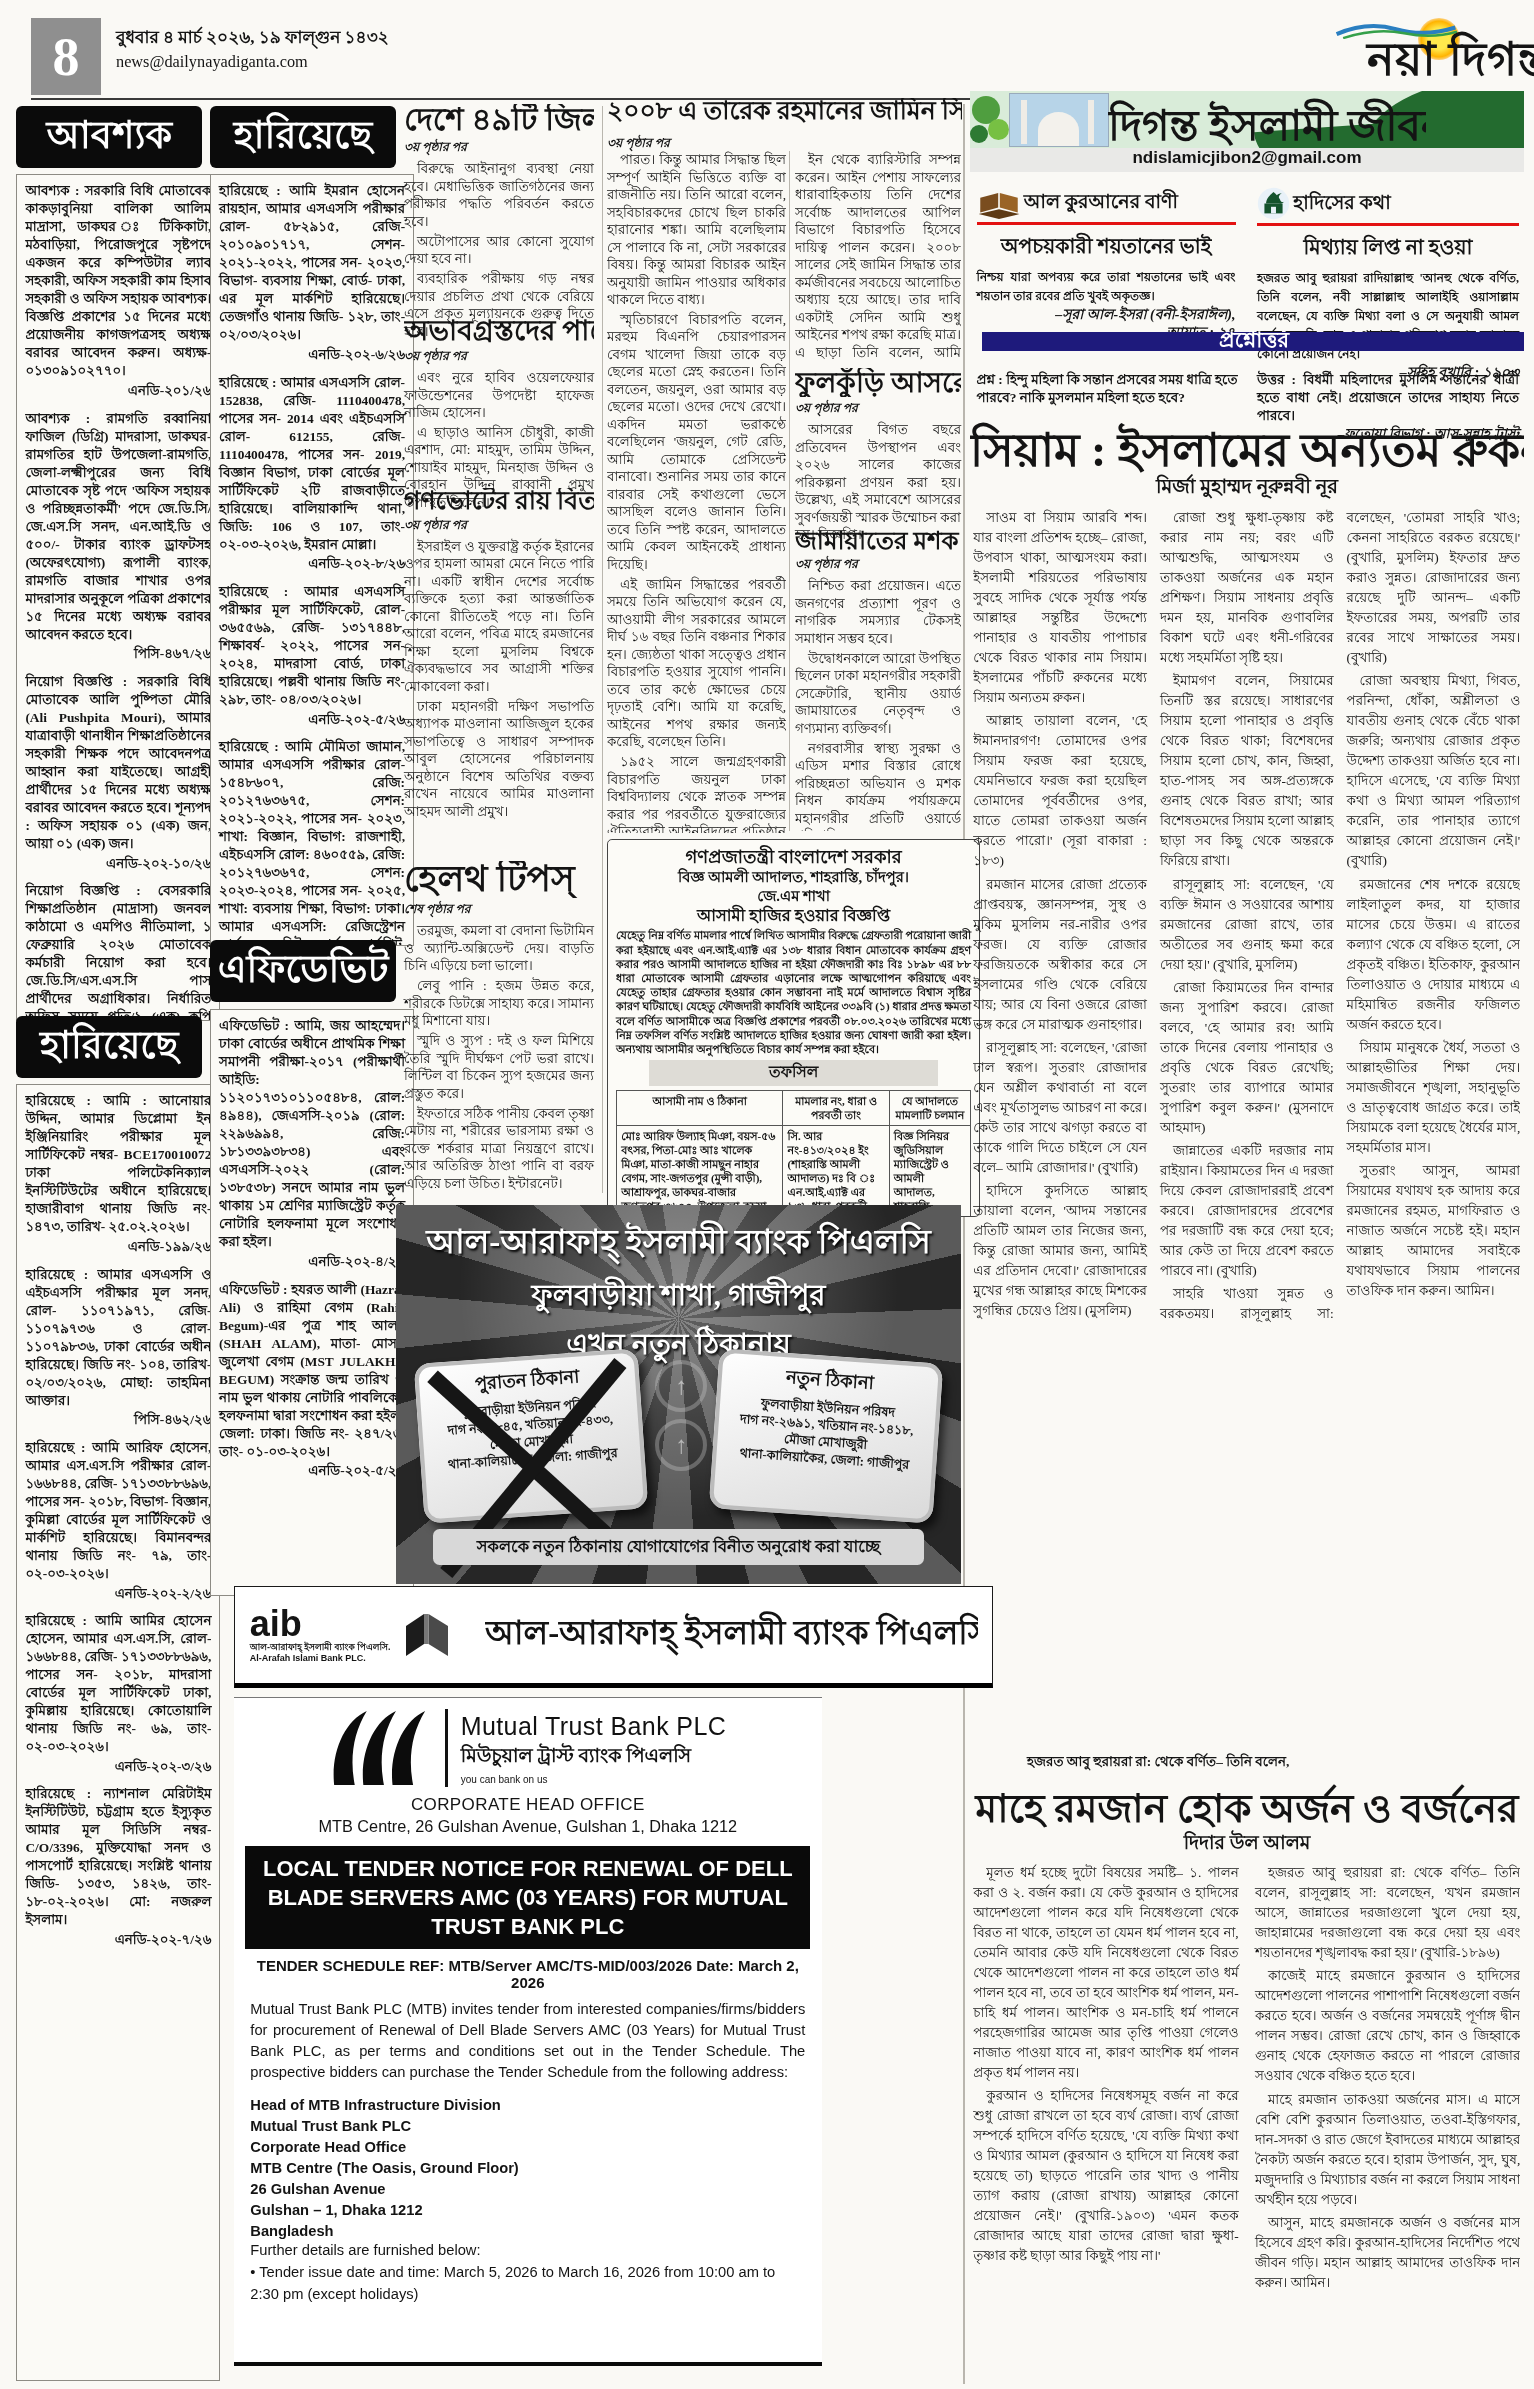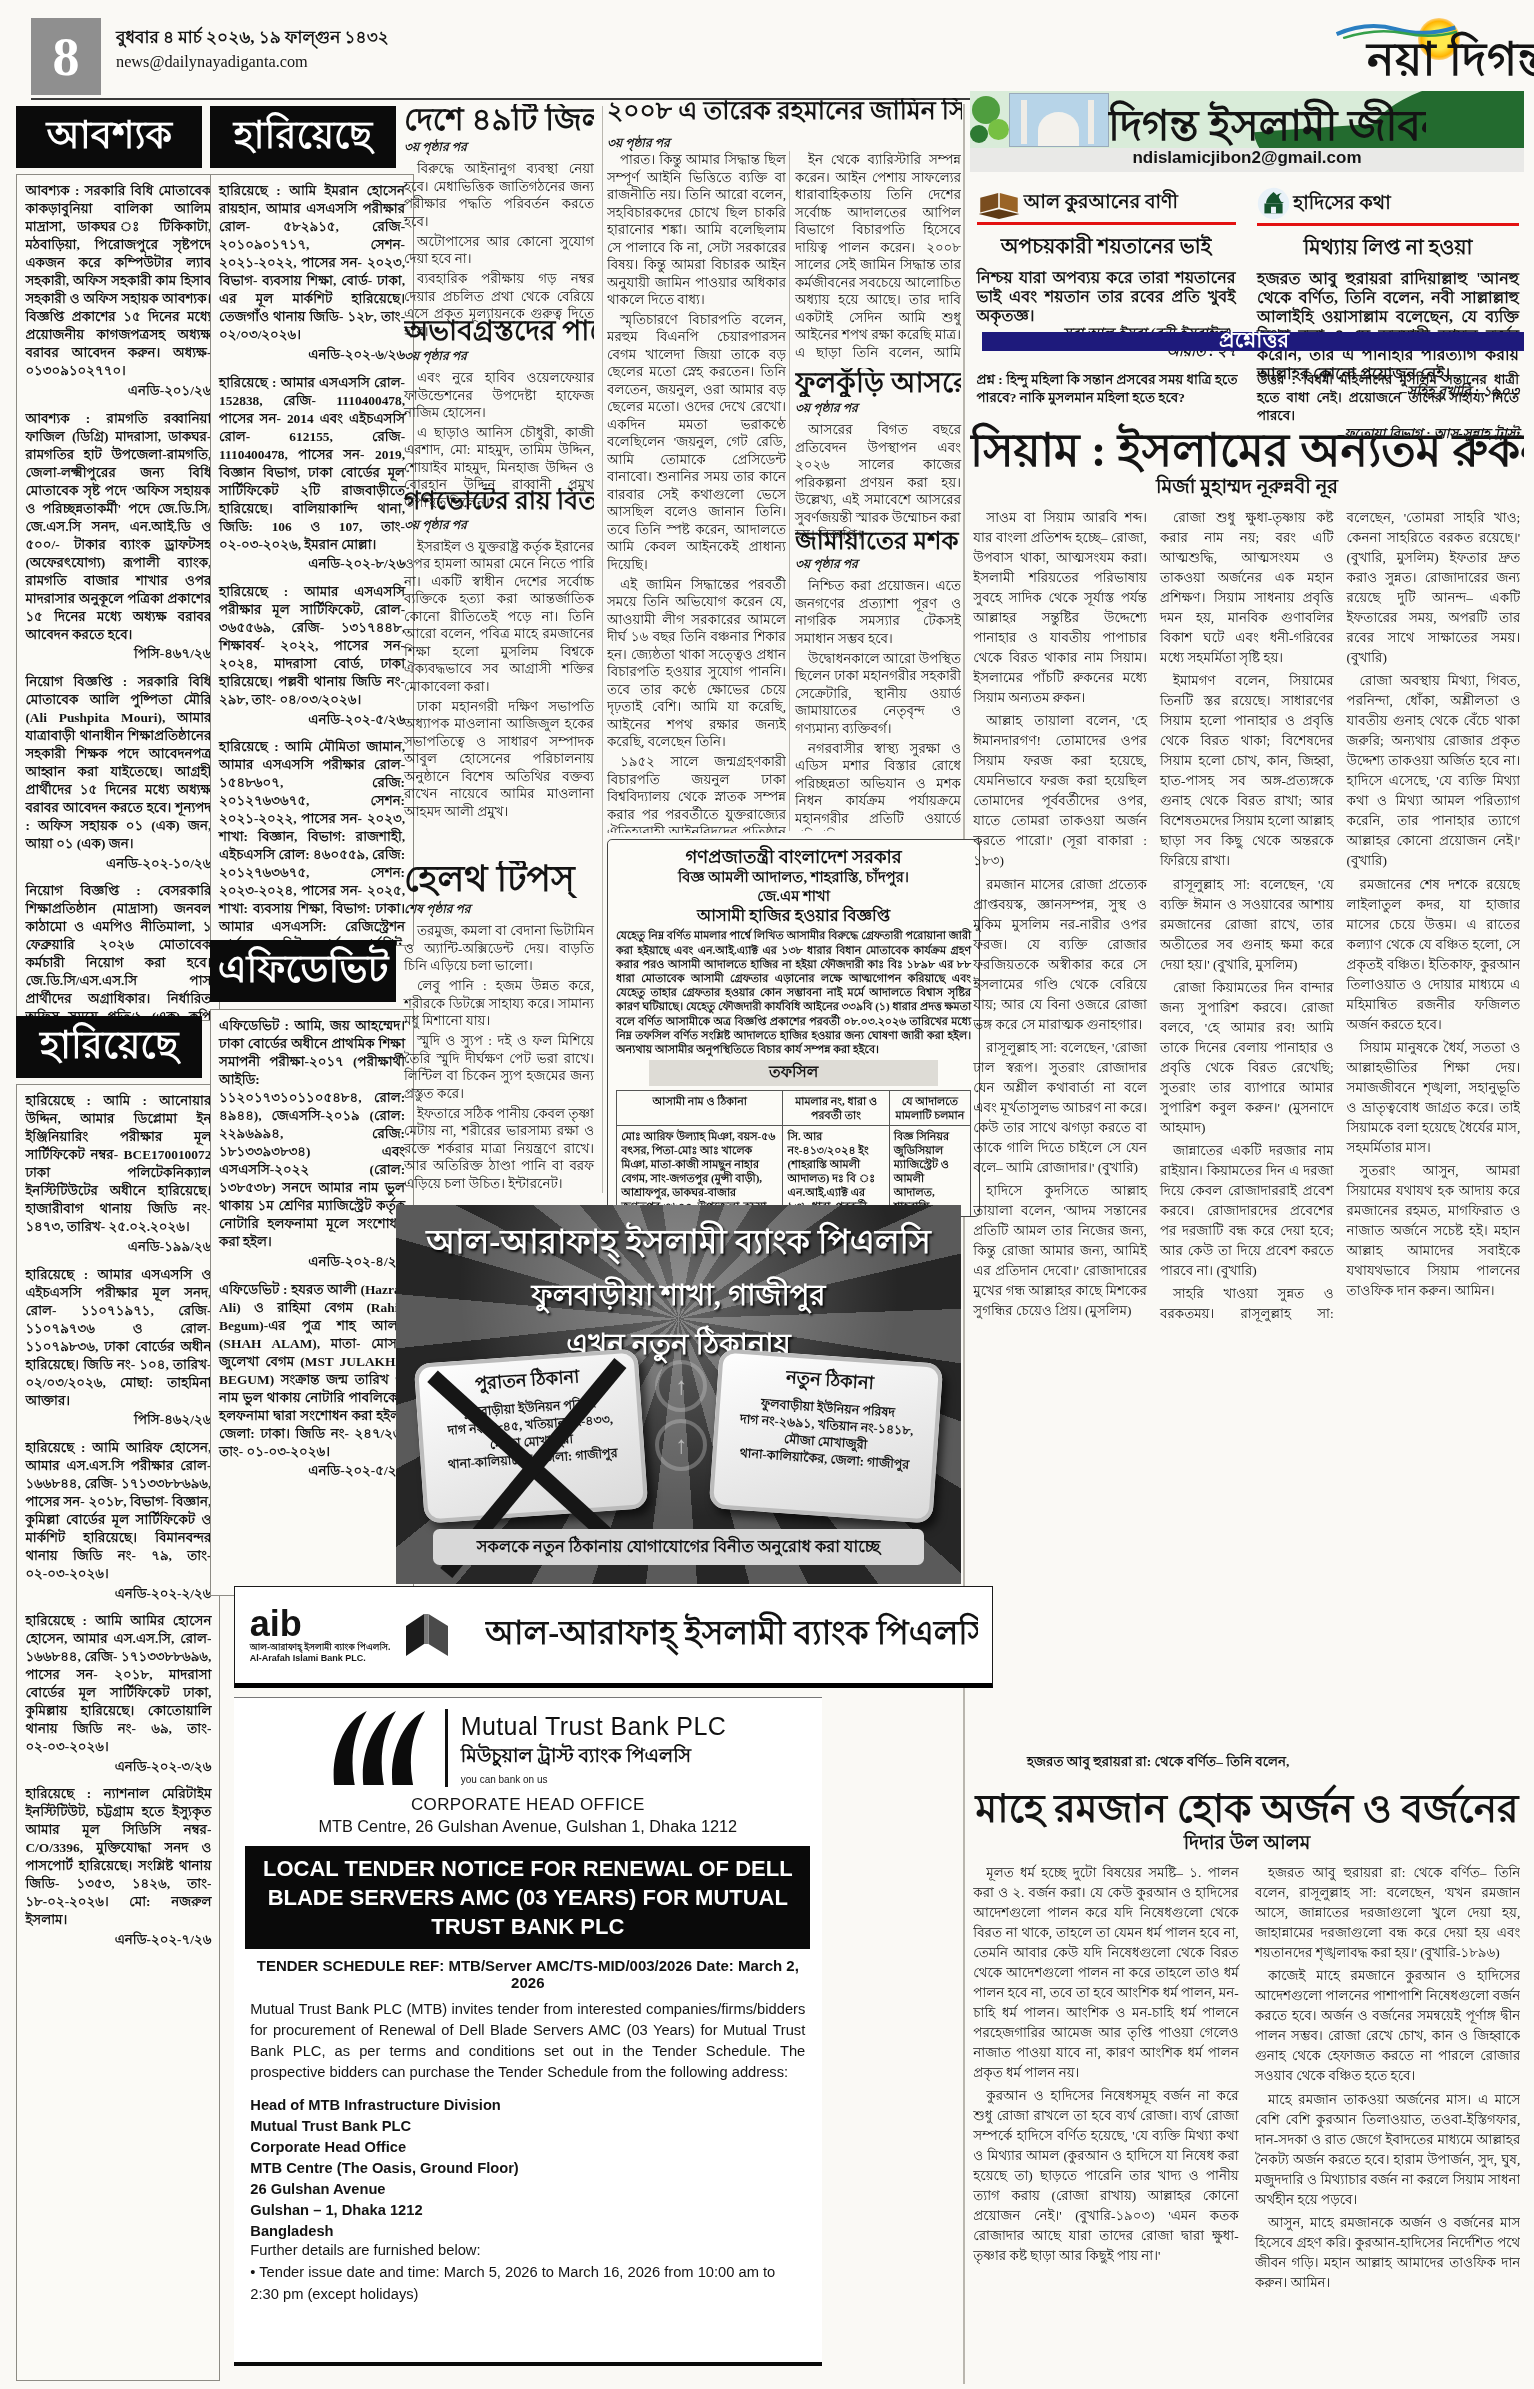--- a/index.html
+++ b/index.html
@@ -11,21 +11,21 @@
            display:flex;align-items:center;justify-content:center;font-family:"Liberation Serif",serif;}
   .dateline{font-weight:bold;font-size:17px;line-height:24.4px;}
   .dateline .em{font-weight:normal;font-size:16.3px;}
   .masthead{font-size:46px;font-weight:bold;letter-spacing:0.8px;white-space:nowrap;}
   .sun{width:42px;height:42px;border-radius:50%;
        background:radial-gradient(circle,#ffe94d 0 35%,#ffb400 60%,rgba(255,140,0,.25) 75%,transparent 80%);}
   .hrule{background:#3a3a3a;}
   .vrule{background:#b9b6ae;width:1.6px;}
   
   .banner{background:#0b0b0b;color:#fff;display:flex;align-items:center;justify-content:center;
-          font-weight:bold;font-size:38px;white-space:nowrap;overflow:hidden;}
+          font-weight:bold;font-size:38px;white-space:nowrap;overflow:hidden;border-radius:6px;}
   .adbox{border:1.6px solid #8d8b84;background:#fbfaf6;padding:7.3px 8.1px;overflow:hidden;}
   .ad p{margin:0;text-align:justify;font-size:13.4px;line-height:18px;font-weight:600;}
   .ad .lead{font-weight:bold;}
   .ad .ref{text-align:right;font-size:13.4px;font-weight:700;margin:0.8px 0 6.5px;}
   
   .hd{font-weight:bold;line-height:1.04;white-space:nowrap;overflow:hidden;}
   .kicker{font-weight:bold;font-style:italic;font-size:12.2px;margin:1.6px 0 2.4px;}
   .news p{margin:0 0 2.4px;text-align:justify;font-size:13.4px;line-height:17.5px;text-indent:13px;}
   .center{text-align:center;}
   
@@ -86,21 +86,21 @@
   .dome{position:absolute;left:28px;top:18px;width:41px;height:37px;border-radius:50% 50% 3.3px 3.3px;background:#f3f1ec;}
   .minar{position:absolute;top:6.5px;width:5.7px;height:44px;background:#efece6;}
   .greendot{position:absolute;border-radius:50%;}
   .istitle{position:absolute;left:138px;right:98px;top:1.6px;font-size:42px;font-weight:bold;
            text-align:center;white-space:nowrap;overflow:hidden;}
   .isemail{position:absolute;left:0;right:0;top:57px;height:24.4px;background:#e9e9e7;
            font-weight:bold;font-size:17px;text-align:center;font-family:"Liberation Sans",sans-serif;}
   .feat .lab{font-size:19px;font-weight:bold;display:inline-block;vertical-align:middle;}
   .redline{height:2.4px;background:#e31211;margin:3.3px 0 6.5px;}
   .feat h3{font-size:20.4px;margin:0 0 3.3px;text-align:center;white-space:nowrap;overflow:hidden;}
-  .feat p{font-size:16px;line-height:19px;text-align:justify;margin:0;font-weight:600;}
+  .feat p{font-size:12px;line-height:19px;text-align:justify;margin:0;font-weight:600;}
   .feat .src{text-align:right;font-weight:bold;font-style:italic;font-size:14px;line-height:18px;}
   .qabar{background:#1e1a7c;color:#fff;font-weight:bold;font-size:21px;display:flex;
          align-items:center;justify-content:center;}
   .qat{font-size:13.4px;line-height:18px;text-align:justify;font-weight:600;}
   .bigHead{font-weight:bold;text-align:center;white-space:nowrap;overflow:hidden;}
   .bodycols p{margin:0 0 3.3px;text-align:justify;font-size:13.4px;line-height:20px;text-indent:13px;font-weight:500;}
 </style>
 </head>
 <body>
 

